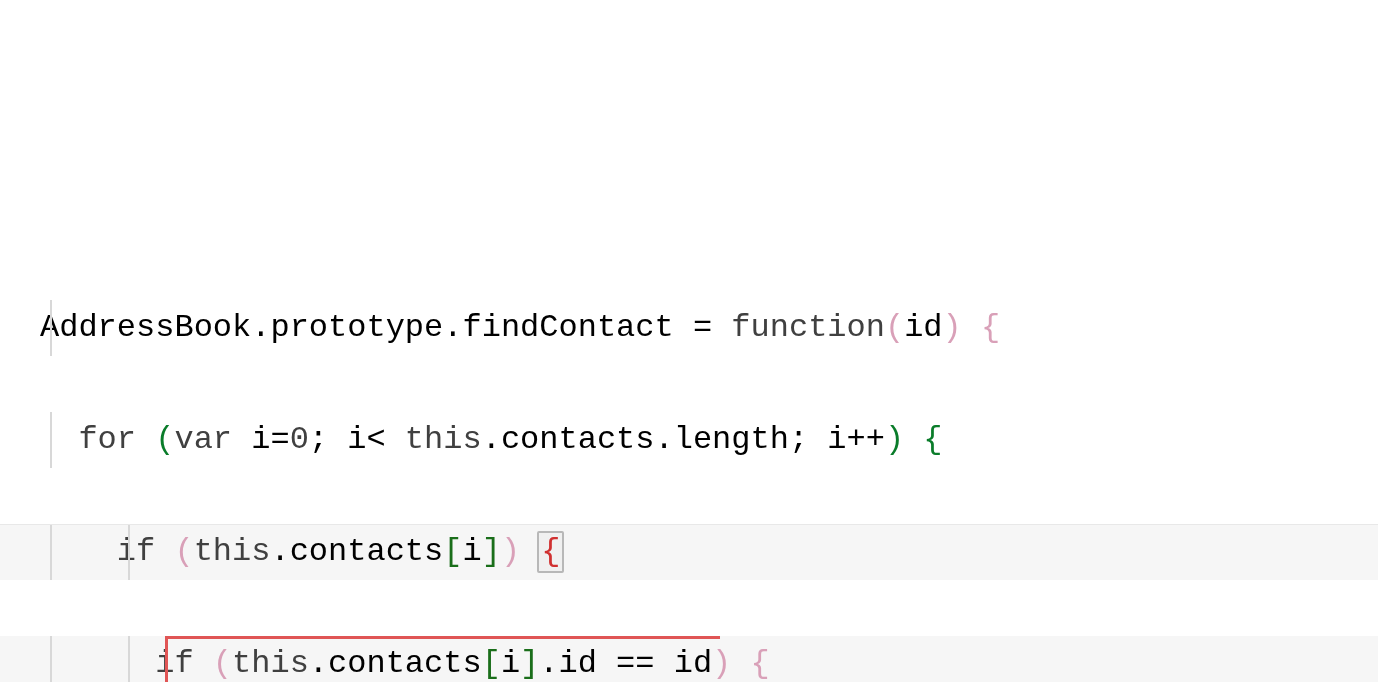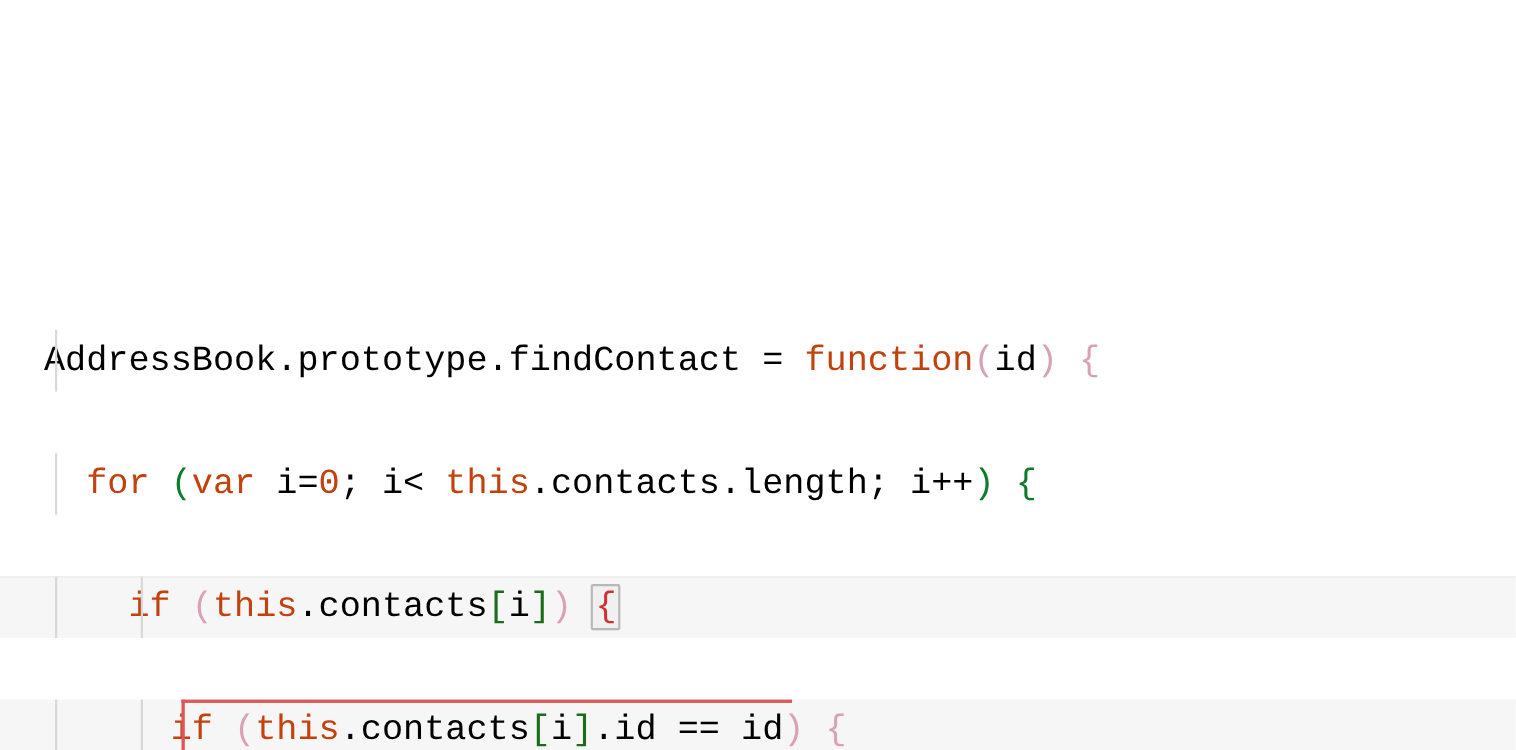--- a/index.html
+++ b/index.html
@@ -8,21 +8,21 @@
     font-family: "Menlo", "Consolas", "Courier New", monospace;
     font-size: 32px;
     line-height: 1.75;
     padding: 20px 20px 20px 40px;
     white-space: pre;
     color: #000;
   }
   .code { position: relative; }
   .line { position: relative; display: block; height: 56px; }
   .tok { }
-  .kw-blue   { color: #c2410c; }
+  .kw-blue   { color: #404040; }
   .kw-green  { color: #0a7c2a; }
   .kw-pink   { color: #d9a0b8; }
   .kw-red    { color: #d03030; }
   .kw-dgreen { color: #1a6e1a; }
   .kw-black  { color: #000; }
 
   
   .guide {
     position: absolute;
     top: 0; bottom: 0;

